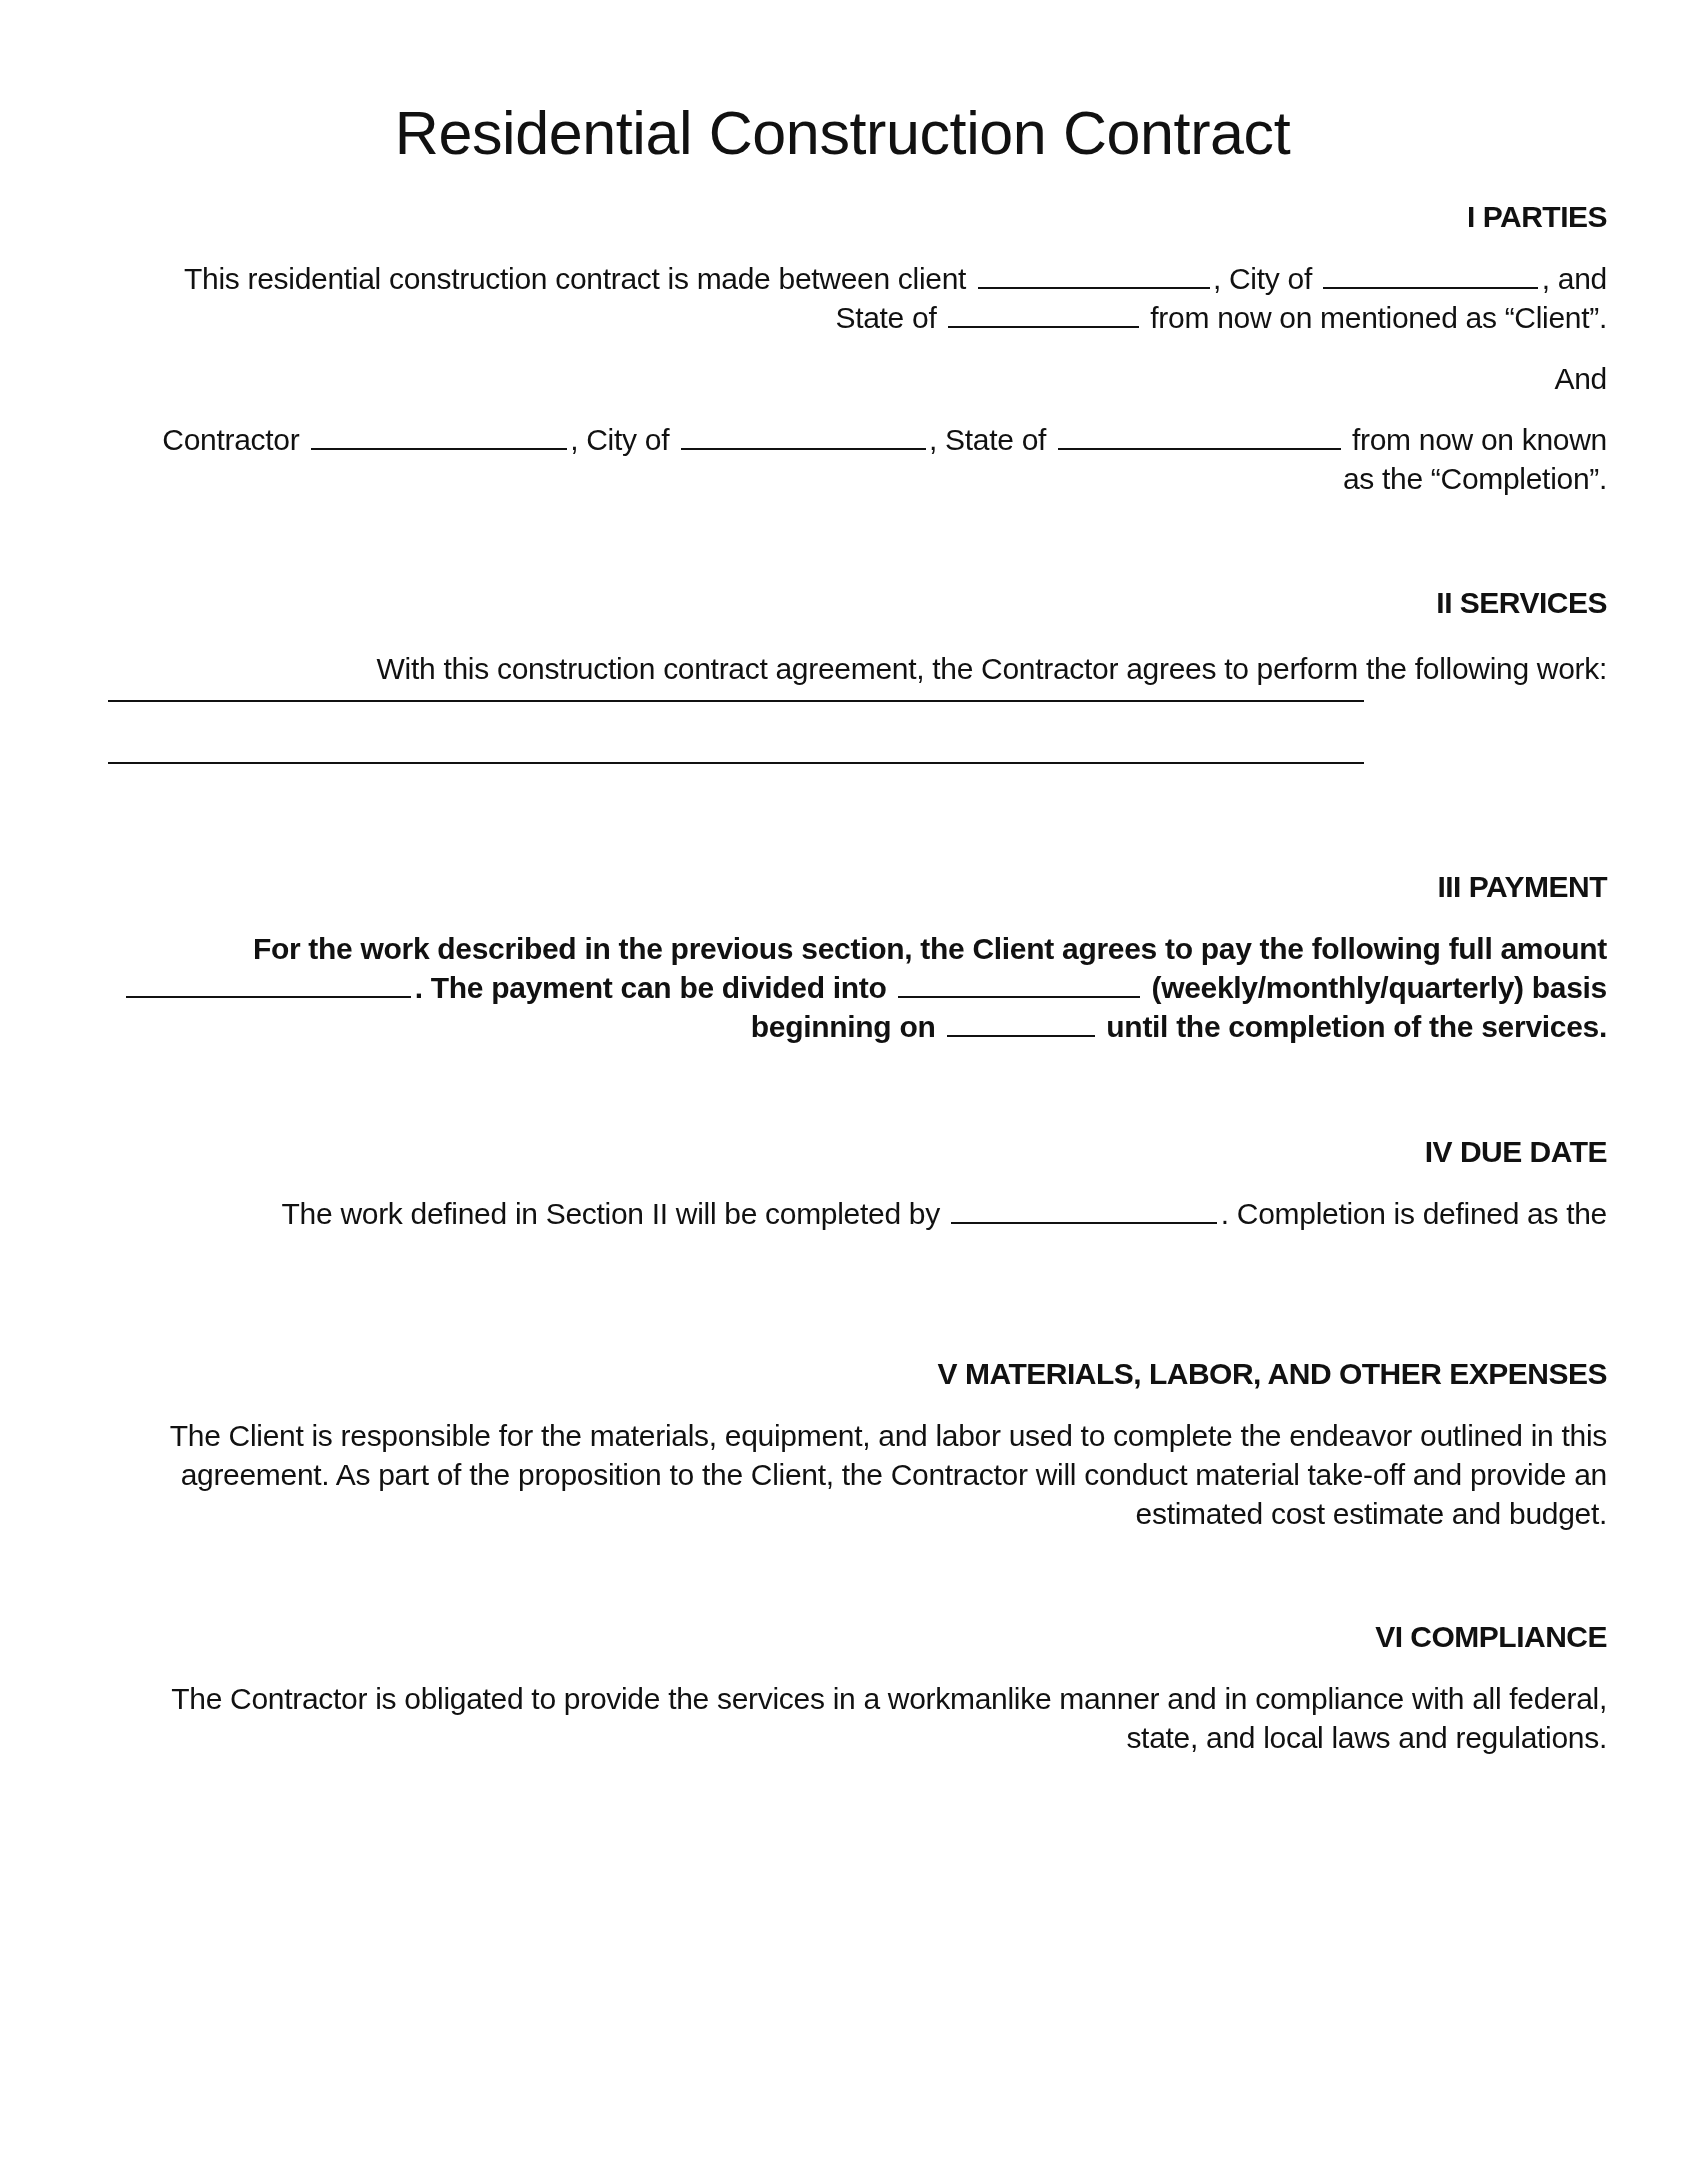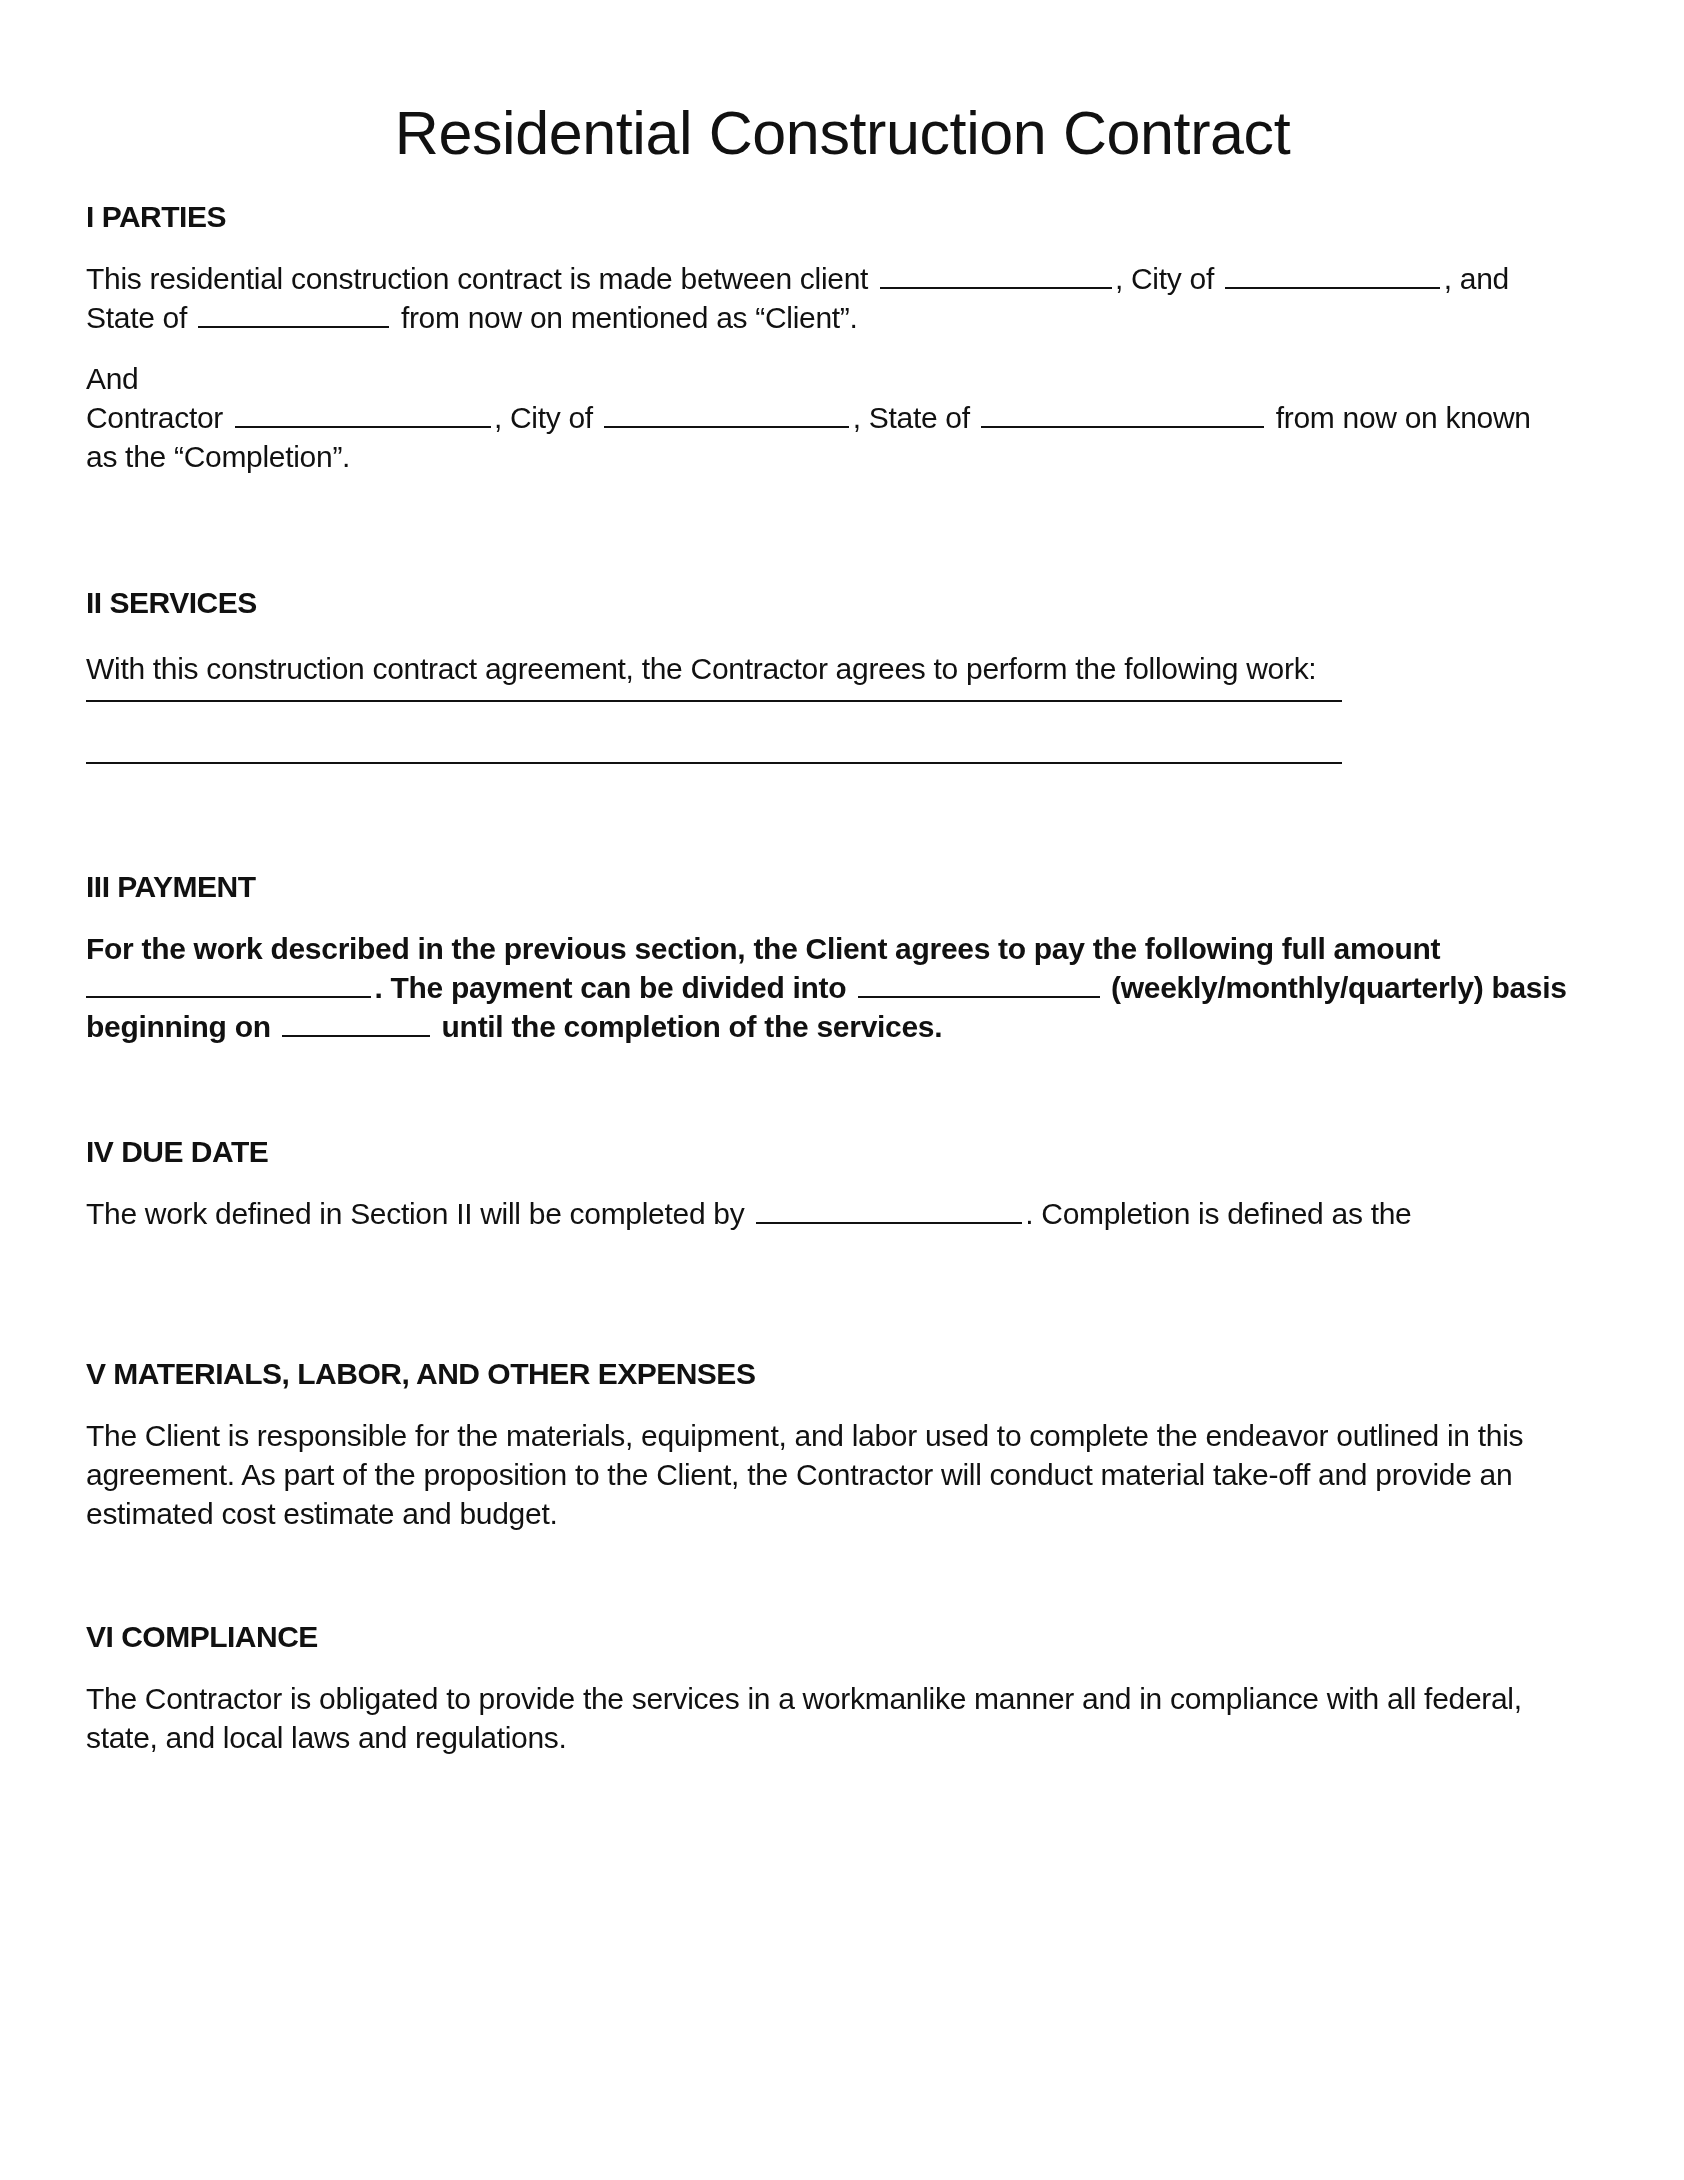--- a/index.html
+++ b/index.html
@@ -30,22 +30,23 @@
       width: 1685px;
       text-align: center;
       font-size: 61px;
       font-weight: 400;
       letter-spacing: -0.4px;
       line-height: 77px;
       margin: 0;
     }
     .section {
       position: absolute;
-      left: 86px;
+      left: 108px;
       width: 1499px;
+      text-align: right;
     }
     .heading {
       font-size: 30px;
       font-weight: 700;
       line-height: 37px;
       margin: 0;
       letter-spacing: -0.5px;
     }
     .para {
       font-size: 30px;
@@ -79,21 +80,21 @@
     <h2 class="heading">I PARTIES</h2>
     <p class="para" style="margin-top:24px;">
       <span>This residential construction contract is made between client</span>
       <span class="blank" style="width:232px;"></span><span>, City of</span>
       <span class="blank" style="width:215px;"></span><span>, and</span><br>
       <span>State of</span>
       <span class="blank" style="width:191px;"></span>
       <span>from now on mentioned as “Client”.</span>
     </p>
     <p class="para" style="margin-top:22px;">And</p>
-    <p class="para" style="">
+    <p class="para" style="margin-top:22px;">
       <span>Contractor</span>
       <span class="blank" style="width:256px;"></span><span>, City of</span>
       <span class="blank" style="width:245px;"></span><span>, State of</span>
       <span class="blank" style="width:283px;"></span>
       <span>from now on known</span><br>
       <span>as the “Completion”.</span>
     </p>
   </div>
 
   <div class="section" style="top:584px;">

